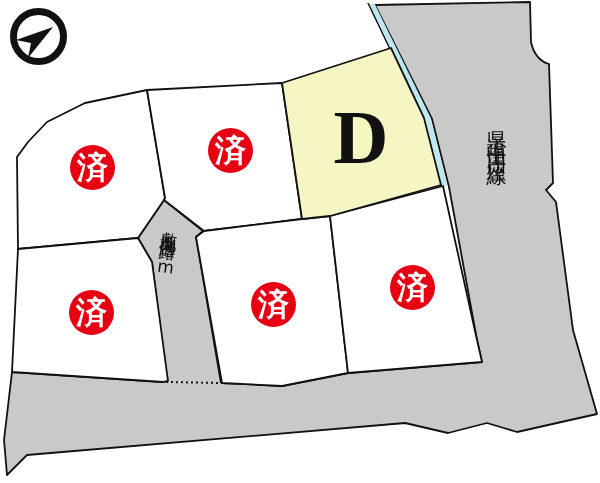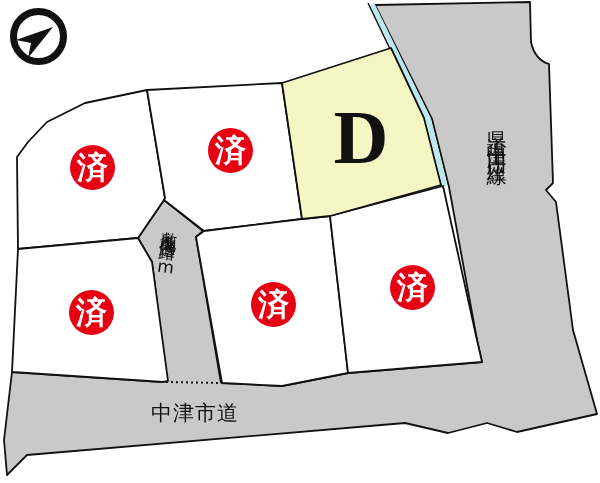--- a/index.html
+++ b/index.html
@@ -55,21 +55,20 @@
     <path d="M166,382 L222,383" fill="none" stroke="#111" stroke-width="2" stroke-dasharray="2,3"></path>
 
     <g>
       <circle cx="38.5" cy="36.5" r="25" fill="none" stroke="#111" stroke-width="7"></circle>
       <path d="M53,27 L16,40 L31,43 L28,58 Z" fill="#111"></path>
     </g>
   </svg>
 
   <div id="pref-road-label" class="label v-label">県道中津円座線</div>
 
-  <div id="city-road-label" class="label">中津市道</div>
 
   <div id="inner-road-label" class="label v-label">敷地内道路5m</div>
 
   <div id="lot-d-label" class="label">D</div>
 
   <div class="sold-badge" style="left:70px;top:145px;">済</div>
   <div class="sold-badge" style="left:208px;top:128px;">済</div>
   <div class="sold-badge" style="left:69px;top:290px;">済</div>
   <div class="sold-badge" style="left:251px;top:282px;">済</div>
   <div class="sold-badge" style="left:390px;top:265px;">済</div>

